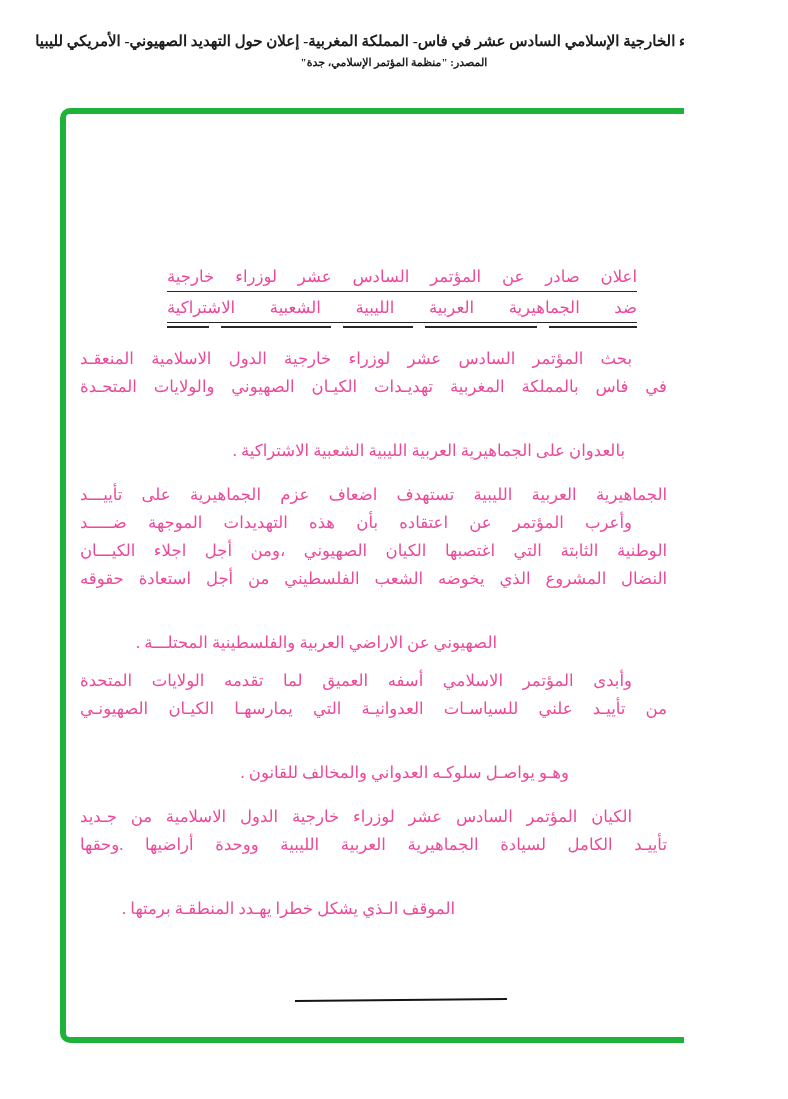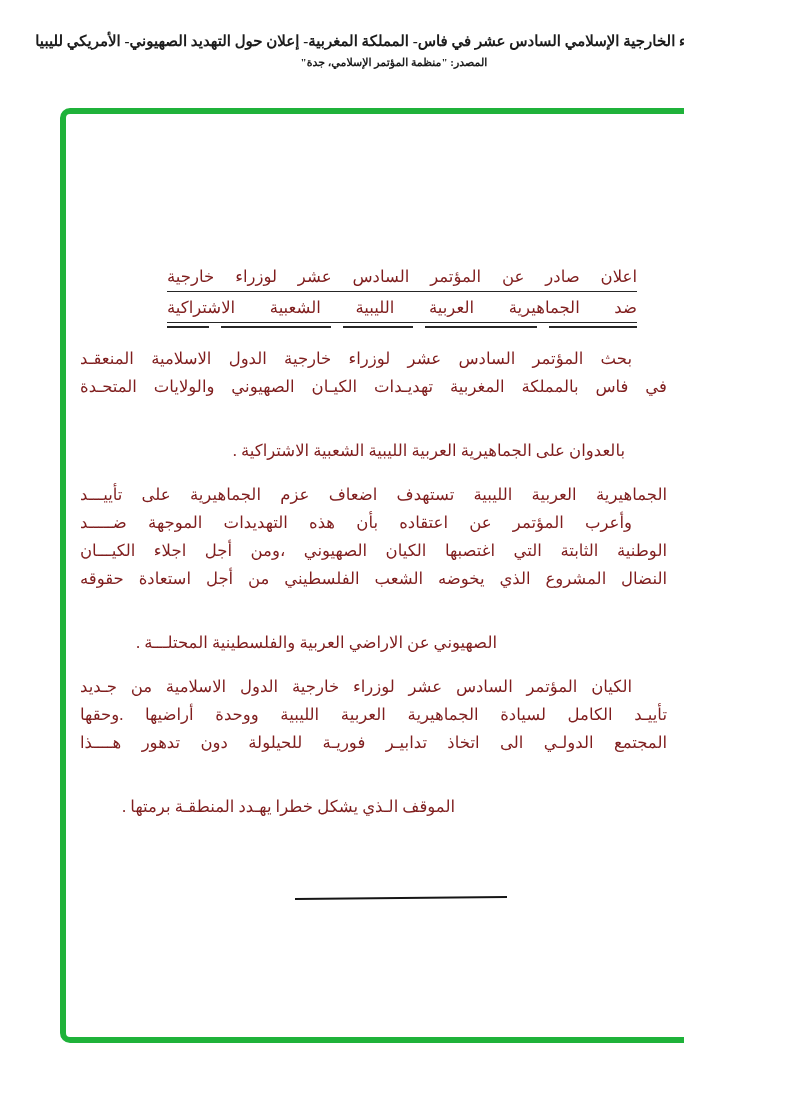--- a/index.html
+++ b/index.html
@@ -4,21 +4,21 @@
 <style>
   html,body{margin:0;padding:0;background:#ffffff;}
   .page{position:relative;width:684px;height:1099px;background:#ffffff;overflow:hidden;
         font-family:Liberation Serif, serif;color:#1c1c1c;}
   .header{position:absolute;top:30px;left:0;width:788px;text-align:center;direction:rtl;}
   .header-title{font-size:15px;font-weight:bold;letter-spacing:0;padding:0 28px;line-height:22px;}
   .header-source{font-size:11px;font-weight:bold;margin-top:4px;}
   .doc-frame{position:absolute;left:60px;top:108px;width:688px;height:935px;
              border:6px solid #1fb23a;border-radius:10px;box-sizing:border-box;background:#fff;}
   .doc-content{position:absolute;left:0;top:0;right:0;bottom:0;direction:rtl;
-               padding:150px 75px 0 14px;font-size:16.5px;line-height:28px;color:#7f1d1d;}
+               padding:150px 75px 0 14px;font-size:16.5px;line-height:28px;color:#ec4899;}
   .title-block{width:470px;margin-right:30px;}
   .title-line{text-align:justify;text-align-last:justify;line-height:25px;
               border-bottom:1.5px solid #262626;padding-bottom:2px;margin-bottom:3px;
               font-size:16.5px;}
   .dash-row{display:flex;justify-content:space-between;width:470px;margin-top:3px;}
   .dash-row span{display:block;height:2px;background:#262626;}
   .d1{width:88px}.d2{width:112px}.d3{width:70px}.d4{width:110px}.d5{width:42px}
   .para .line{text-align:justify;text-align-last:justify;}
   .para{margin-top:17px;}
   .p1{margin-top:17px}.p2{margin-top:16px}.p3{margin-top:10px}.p4{margin-top:16px}
@@ -63,25 +63,29 @@
       </div>
 
       <div class="para p2">
         <div class="line">الجماهيرية العربية الليبية تستهدف اضعاف عزم الجماهيرية على تأييـــد</div>
         <div class="line first">وأعرب المؤتمر عن اعتقاده بأن هذه التهديدات الموجهة ضـــــد</div>
         <div class="line">الوطنية الثابتة التي اغتصبها الكيان الصهيوني ،ومن أجل اجلاء الكيـــان</div>
         <div class="line">النضال المشروع الذي يخوضه الشعب الفلسطيني من أجل استعادة حقوقه</div>
         <div class="line last">الصهيوني عن الاراضي العربية والفلسطينية المحتلـــة .</div>
       </div>
 
+      <div class="para p3">
+        <div class="line first">وأبدى المؤتمر الاسلامي أسفه العميق لما تقدمه الولايات المتحدة</div>
+        <div class="line">من تأييـد علني للسياسـات العدوانيـة التي يمارسهـا الكيـان الصهيونـي</div>
+        <div class="line last">وهـو يواصـل سلوكـه العدواني والمخالف للقانون .</div>
+      </div>
 
       <div class="para p4">
         <div class="line first">الكيان المؤتمر السادس عشر لوزراء خارجية الدول الاسلامية من جـديد</div>
         <div class="line">تأييـد الكامل لسيادة الجماهيرية العربية الليبية ووحدة أراضيها .وحقها</div>
-        <div class="line">المجتمع الدولـي الى اتخاذ تدابيـر فوريـة للحيلولة دون تدهور هــــذا</div>
         <div class="line last">الموقف الـذي يشكل خطرا يهـدد المنطقـة برمتها .</div>
       </div>
 
       <div class="end-rule"></div>
 
     </div>
   </div>
 </div>
 
 </body></html>

